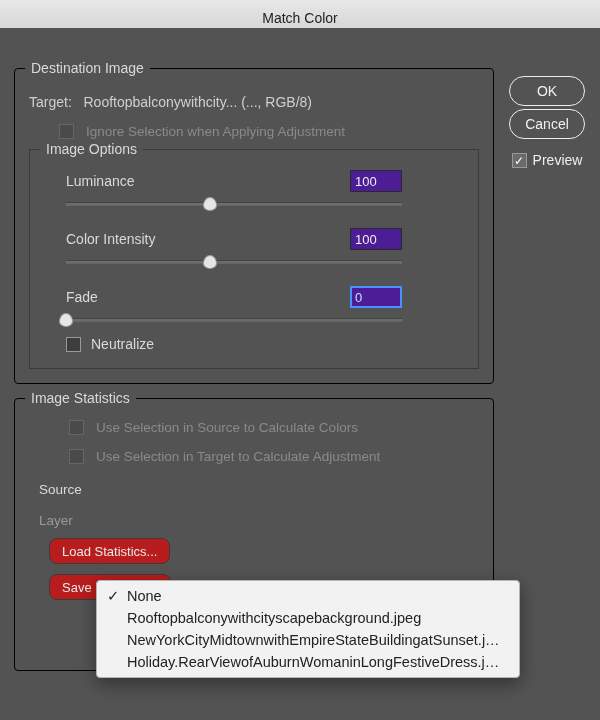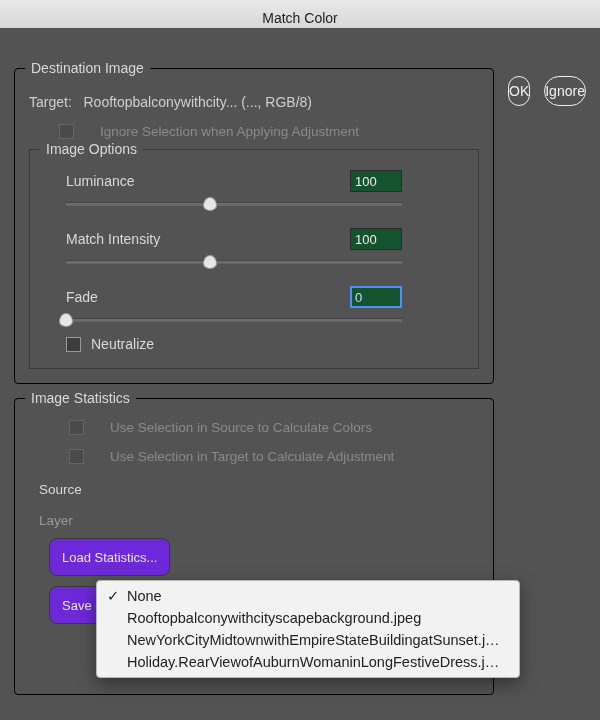--- a/index.html
+++ b/index.html
@@ -3,53 +3,53 @@
 <meta charset="utf-8">
 <style>
   * { box-sizing: border-box; margin: 0; padding: 0; font-family: -apple-system, "Helvetica Neue", Arial, sans-serif; }
   body { background: #535353; width: 600px; height: 720px; overflow: hidden; position: relative; }
 
   .titlebar { height: 36px; background: linear-gradient(#e8e8e8,#d3d3d3); border-bottom:1px solid #aaa; display:flex; align-items:center; justify-content:center; font-size:14px; color:#222; }
 
   .dialog-body { position:absolute; top:28px; left:0; right:0; bottom:0; background:#535353; padding:12px 14px 14px 14px; color:#d9d9d9; font-size:13.5px; }
 
   .main-area { position:absolute; left:14px; top:40px; width:480px; }
-  .right-col  { position:absolute; right:14px; top:48px; width:78px; display:flex; flex-direction:row; align-items:center; gap:14px; }
+  .right-col  { position:absolute; right:14px; top:48px; width:78px; display:flex; flex-direction:column; align-items:center; gap:3px; }
 
   .pill-btn { width:76px; height:30px; border:1.5px solid #eee; border-radius:16px; background:transparent; color:#f0f0f0; font-size:14px; display:flex; align-items:center; justify-content:center; cursor:pointer; }
 
   .preview-row { display:flex; align-items:flex-end; gap:6px; margin-top:10px; color:#eee; font-size:14px; }
   .chk { width:15px; height:15px; border:1px solid #999; background:#3d3d3d; display:inline-flex; align-items:center; justify-content:center; }
   .chk.checked { background:#6b6b6b; }
   .chk.checked::after { content:"✓"; font-size:12px; color:#fff; line-height:1; }
 
   .group { border:1px solid #000000; border-radius:4px; padding:15px 14px 14px 14px; margin-bottom:14px; position:relative; }
   .group-title { position:absolute; top:-9px; left:10px; background:#535353; padding:0 6px; color:#d9d9d9; font-size:14px; }
 
   .target-row { margin:10px 0 14px 0; color:#cfcfcf; font-size:14px; }
-  .disabled-row { color:#8a8a8a; display:flex; align-items:center; gap:26px; margin:6px 0 6px 30px; }
+  .disabled-row { color:#8a8a8a; display:flex; align-items:center; gap:12px; margin:6px 0 6px 30px; }
   .chk.disabled { border-color:#666; background:#4a4a4a; }
 
   .inner-group { border:1px solid #3a3a3a; border-radius:0; padding:14px 16px 16px 16px; margin-top:10px; position:relative; }
 
   .slider-row { margin:6px 0 22px 0; }
   .slider-top { display:flex; align-items:center; justify-content:space-between; margin-left:20px; margin-right:60px; }
   .slider-label { color:#d9d9d9; font-size:14px; }
-  .num-in { width:52px; height:22px; background:#14532d; border:1px solid #2a2a2a; color:#eee; font-size:13px; padding:2px 4px; }
+  .num-in { width:52px; height:22px; background:#4c1d95; border:1px solid #2a2a2a; color:#eee; font-size:13px; padding:2px 4px; }
   .num-in.focus { border:1px solid #4a90ff; box-shadow:0 0 0 1px #4a90ff inset; color:#bfe0ff; }
   .track { position:relative; height:4px; background:#6c6c6c; margin:10px 60px 0 20px; border-top:1px solid #444; border-bottom:1px solid #666; }
   .thumb { position:absolute; top:-6px; width:14px; height:14px; background:#e6e6e6; border-radius:50% 50% 50% 50% / 60% 60% 40% 40%; border:1px solid #999; transform:translateX(-50%); }
 
   .neut-row { display:flex; align-items:center; gap:10px; margin-left:20px; margin-top:4px; color:#d9d9d9; font-size:14px; }
 
   .stats-inner { margin:4px 0 0 10px; }
   .src-row { display:flex; align-items:flex-end; gap:6px; margin-top:18px; color:#d9d9d9; }
   .lay-row { display:flex; align-items:center; gap:6px; margin-top:16px; color:#999; }
 
-  .flat-btn { height:38px; padding:0 12px; background:#6d28d9; border:1px solid #3b3b3b; border-radius:8px; color:#e8e8e8; font-size:13px; display:inline-flex; align-items:center; cursor:pointer; margin-top:10px; margin-left:10px; }
+  .flat-btn { height:26px; padding:0 12px; background:#b91c1c; border:1px solid #3b3b3b; border-radius:8px; color:#e8e8e8; font-size:13px; display:inline-flex; align-items:center; cursor:pointer; margin-top:10px; margin-left:10px; }
 
   .thumb-img { position:absolute; right:110px; bottom:18px; width:76px; height:70px; background:
      repeating-conic-gradient(#dcdcdc 0 25%, #fff 0 50%) 0 0/14px 14px; border:1px solid #2c2c2c; overflow:hidden;}
   .thumb-img::after{ content:""; position:absolute; inset:0; background:
      radial-gradient(circle at 50% 46%, #caa281 0 24%, transparent 25%),
      linear-gradient(#fff,#fff) 30% 58%/40% 42% no-repeat; }
 
   
   .popup { position:absolute; left:96px; top:552px; width:424px; background:#f2f2f2; border:1px solid #b5b5b5; border-radius:4px; box-shadow:0 6px 18px rgba(0,0,0,.4); padding:4px 0; font-size:14.5px; color:#222; z-index:50;}
   .popup-item { padding:3px 14px 3px 30px; position:relative; white-space:nowrap; overflow:hidden; text-overflow:ellipsis; cursor:pointer;}
@@ -62,21 +62,21 @@
   <span>Match Color</span>
 </div>
 
 <div class="dialog-body">
 
   <div class="right-col">
     <div class="pill-btn">
         <span>OK</span>
       </div>
     <div class="pill-btn">
-        <span>Ignore</span>
+        <span>Cancel</span>
       </div>
     <div class="preview-row">
       <span class="chk checked"></span>
       <span>Preview</span>
     </div>
   </div>
 
   <div class="main-area">
 
     <div class="group">
@@ -101,21 +101,21 @@
             <span class="slider-label">Luminance</span>
             <input class="num-in" value="100" style="">
           </div>
           <div class="track">
             <div class="thumb" style="left:43%"></div>
           </div>
         </div>
 
         <div class="slider-row">
           <div class="slider-top">
-            <span class="slider-label">Match Intensity</span>
+            <span class="slider-label">Color Intensity</span>
             <input class="num-in" value="100" style="">
           </div>
           <div class="track">
             <div class="thumb" style="left:43%"></div>
           </div>
         </div>
 
         <div class="slider-row" style="margin-bottom:14px">
           <div class="slider-top">
             <span class="slider-label">Fade</span>

